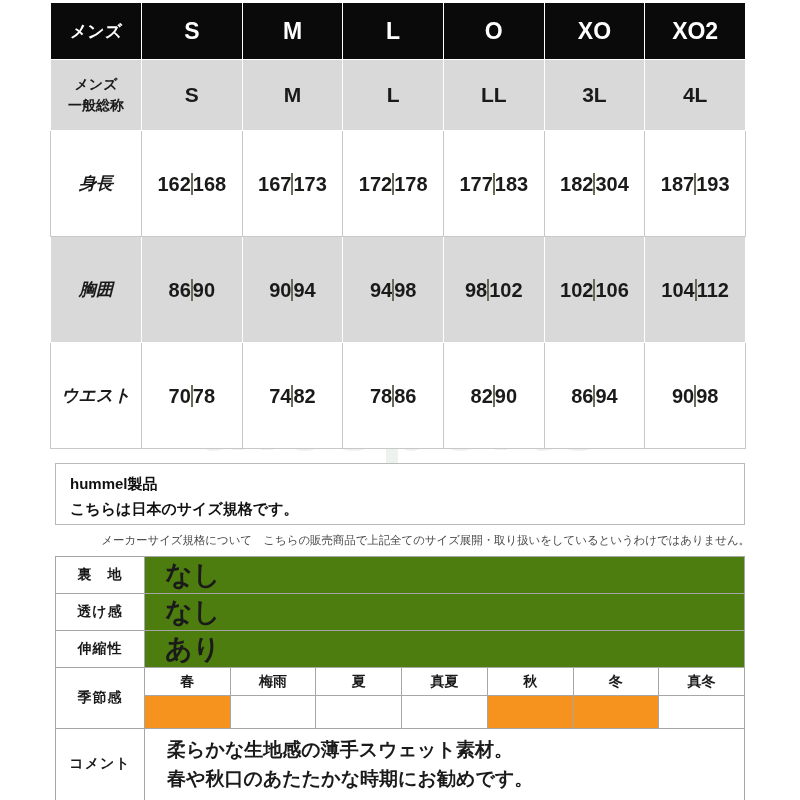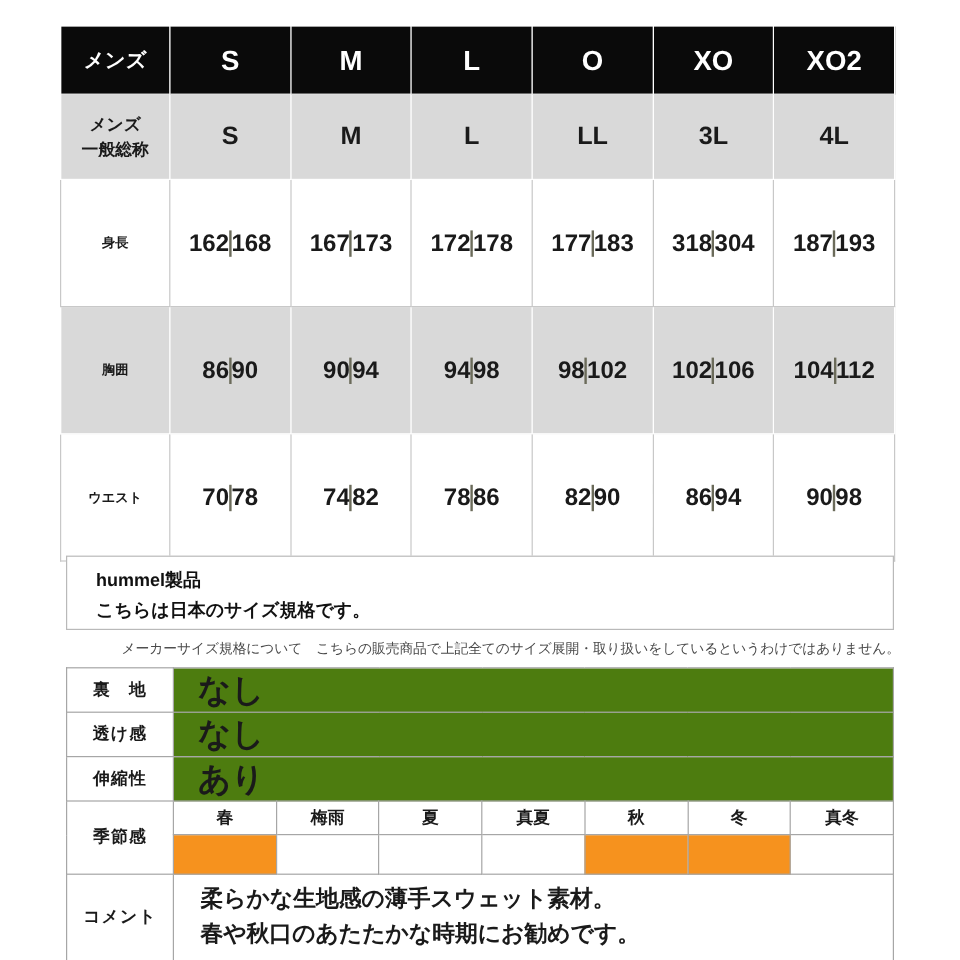--- a/index.html
+++ b/index.html
@@ -46,21 +46,21 @@
   }
   td {
     text-align: center;
     vertical-align: middle;
     padding: 0;
   }
 
   
   #size-table {
     left: 50px;
-    top: 21px;
+    top: 2px;
     width: 696px;
   }
   #size-table table {
     width: 696px;
   }
   #size-table td {
     border: 1px solid #ffffff;
   }
   #size-table .hdr {
     background: #0a0a0a;
@@ -84,22 +84,23 @@
     font-size: 14px;
     font-weight: bold;
     line-height: 1.5;
   }
   #size-table .meas {
     height: 105px;
     font-size: 20px;
     font-weight: bold;
   }
   #size-table .meas.lbl {
-    font-size: 11px;
-    font-weight: bold;
+    font-size: 17px;
+    font-weight: bold;
+    font-style: italic;
   }
   #size-table .row-white td {
     background: #ffffff;
     border-color: #c8c8c8;
   }
   #size-table .row-gray td {
     background: #d9d9d9;
     border-color: #ffffff;
   }
   .range {
@@ -122,21 +123,21 @@
 
   
   #hummel-note {
     left: 55px;
     top: 463px;
     width: 690px;
     height: 62px;
     border: 1px solid #b9b9b9;
     background: #ffffff;
     box-sizing: border-box;
-    padding: 8px 0 0 24px;
+    padding: 8px 0 0 14px;
   }
   #hummel-note div {
     font-size: 15px;
     font-weight: bold;
     line-height: 1.65;
     color: #111111;
   }
 
   
   #disclaimer {
@@ -261,21 +262,21 @@
         </td>
         <td class="meas">
           <div class="range">
             <span class="v">177</span>
             <span class="bar"></span>
             <span class="v">183</span>
           </div>
         </td>
         <td class="meas">
           <div class="range">
-            <span class="v">318</span>
+            <span class="v">182</span>
             <span class="bar"></span>
             <span class="v">304</span>
           </div>
         </td>
         <td class="meas">
           <div class="range">
             <span class="v">187</span>
             <span class="bar"></span>
             <span class="v">193</span>
           </div>

